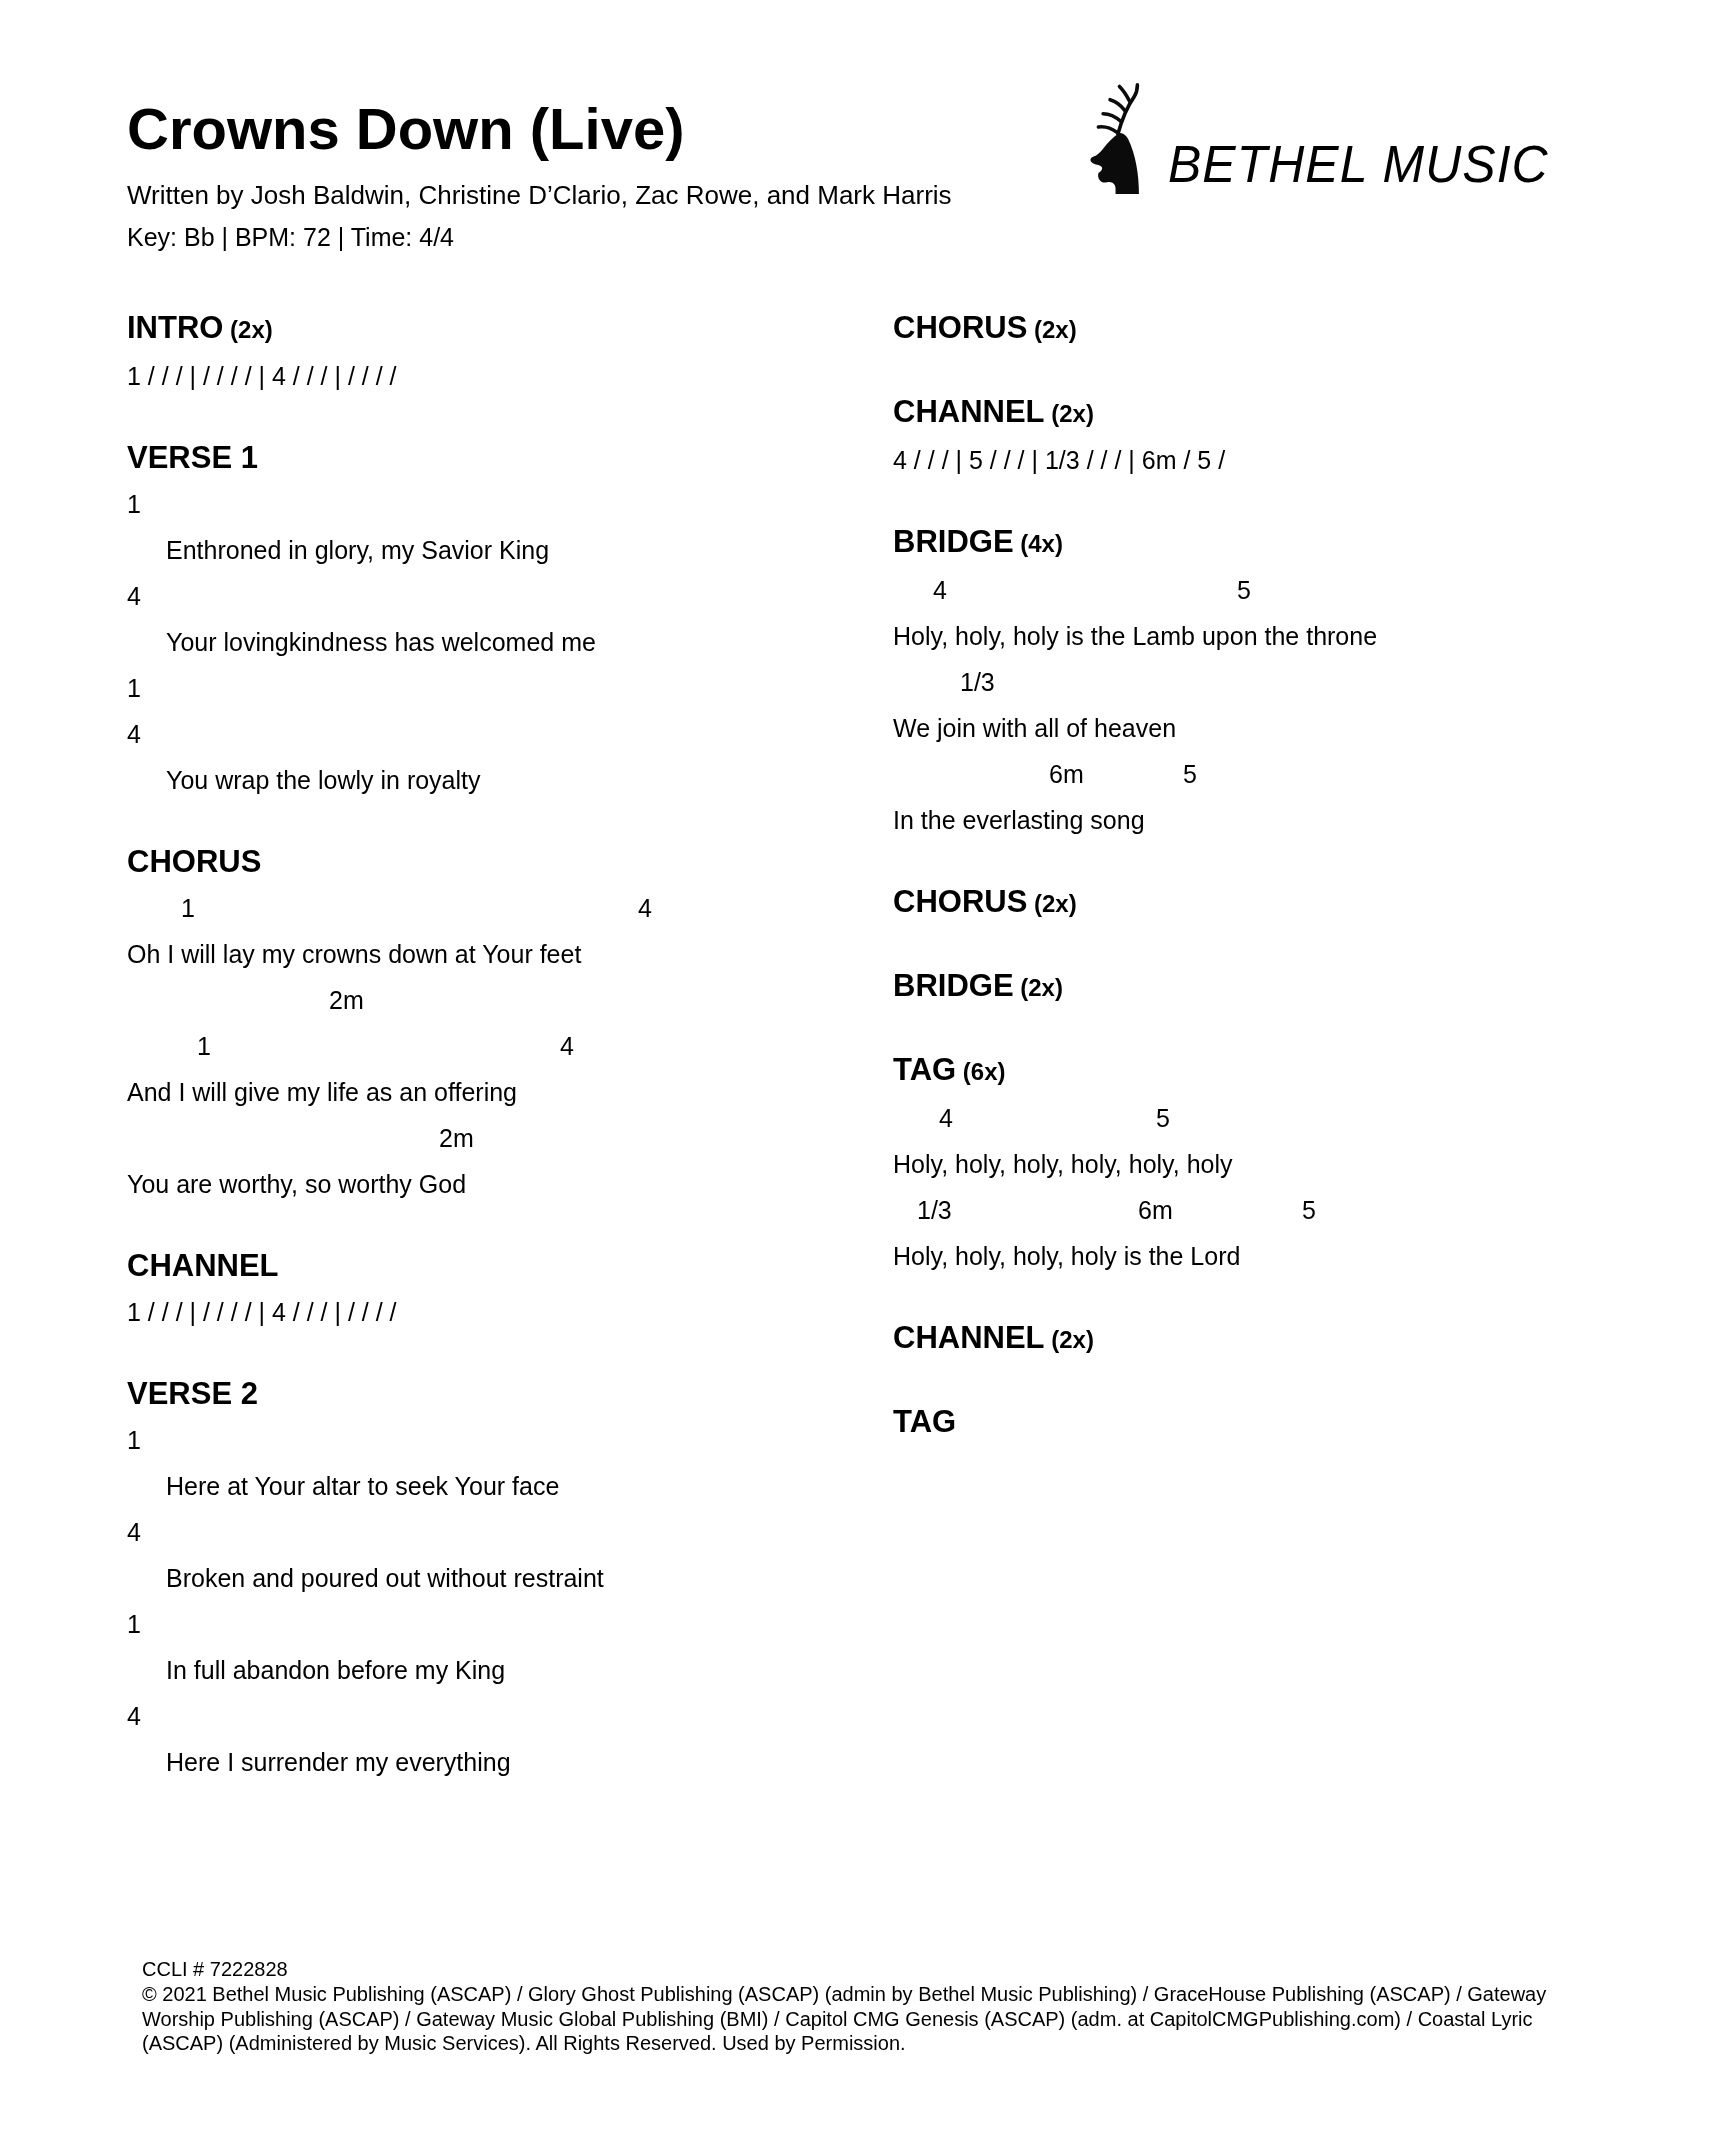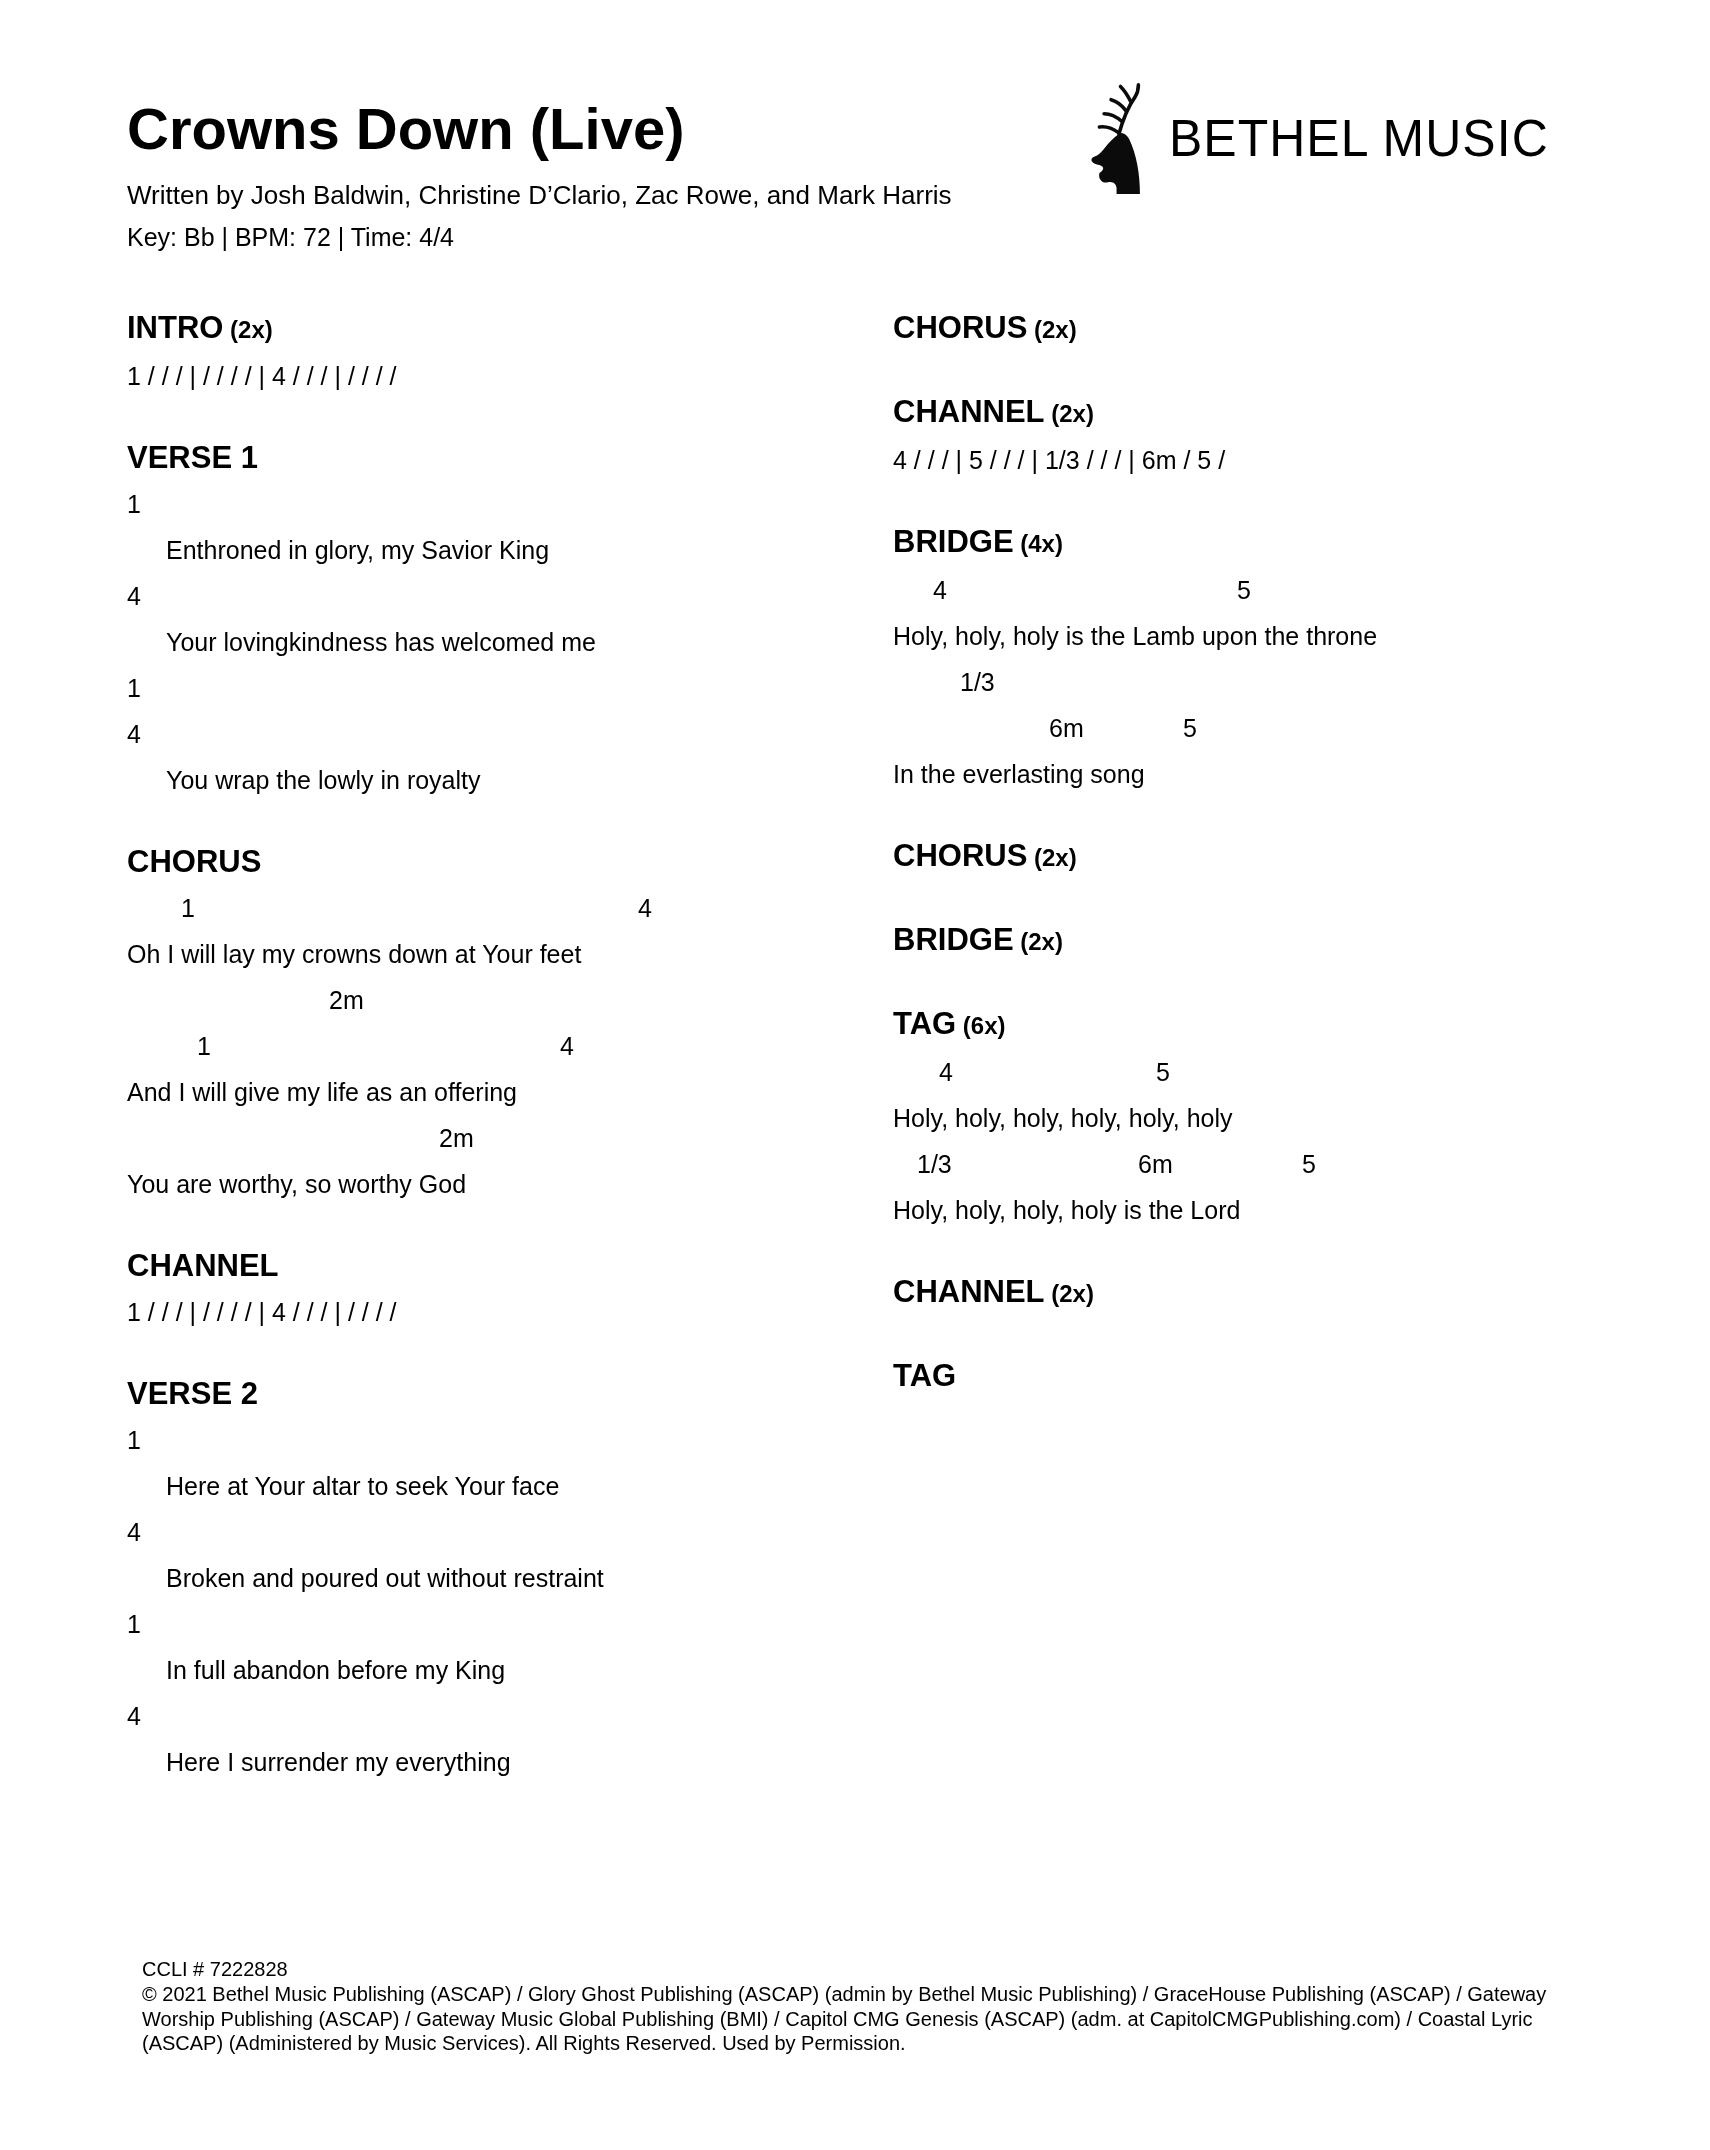--- a/index.html
+++ b/index.html
@@ -10,21 +10,21 @@
     font-family: "Liberation Sans", sans-serif;
     position: relative; overflow: hidden;
   }
   .page { position: relative; width: 100%; height: 100%; padding: 94px 124px 0 127px; }
 
   
   .title { font-size: 58px; font-weight: 700; line-height: 1.22; margin: 0; }
   .writer { font-size: 26px; line-height: 1.3; margin-top: 14px; }
   .meta   { font-size: 25px; line-height: 1.3; margin-top: 8.6px; }
 
-  .logo { position: absolute; top: 81px; right: 146px; display: flex; align-items: center; gap: 15px; }
+  .logo { position: absolute; top: 81px; right: 146px; display: flex; align-items: flex-end; gap: 15px; font-style: italic; }
   .logo svg { display: block; }
   .logo-text {
     font-size: 52px; font-weight: 400; letter-spacing: 1.1px; white-space: nowrap;
     transform: scaleX(0.96); transform-origin: left center;
   }
 
   
   .columns { display: flex; margin-top: 51px; }
   .col-left { width: 766px; flex: none; }
   .col-right { flex: 1; }
@@ -125,20 +125,21 @@
         </section>
         <section class="section">
           <div class="heading"><span class="h-text">CHANNEL</span><span class="h-rep"> (2x)</span></div>
           <div class="line bars">4 / / / | 5 / / / | 1/3 / / / | 6m / 5 /</div>
         </section>
         <section class="section">
           <div class="heading"><span class="h-text">BRIDGE</span><span class="h-rep"> (4x)</span></div>
           <div class="line chords"><span class="chord" style="left: 40px;">4</span><span class="chord" style="left: 344px;">5</span></div>
           <div class="line lyric">Holy, holy, holy is the Lamb upon the throne</div>
           <div class="line chords"><span class="chord" style="left: 67px;">1/3</span></div>
+          <div class="line lyric">We join with all of heaven</div>
           <div class="line chords"><span class="chord" style="left: 156px;">6m</span><span class="chord" style="left: 290px;">5</span></div>
           <div class="line lyric">In the everlasting song</div>
         </section>
         <section class="section">
           <div class="heading"><span class="h-text">CHORUS</span><span class="h-rep"> (2x)</span></div>
         </section>
         <section class="section">
           <div class="heading"><span class="h-text">BRIDGE</span><span class="h-rep"> (2x)</span></div>
         </section>
         <section class="section">

